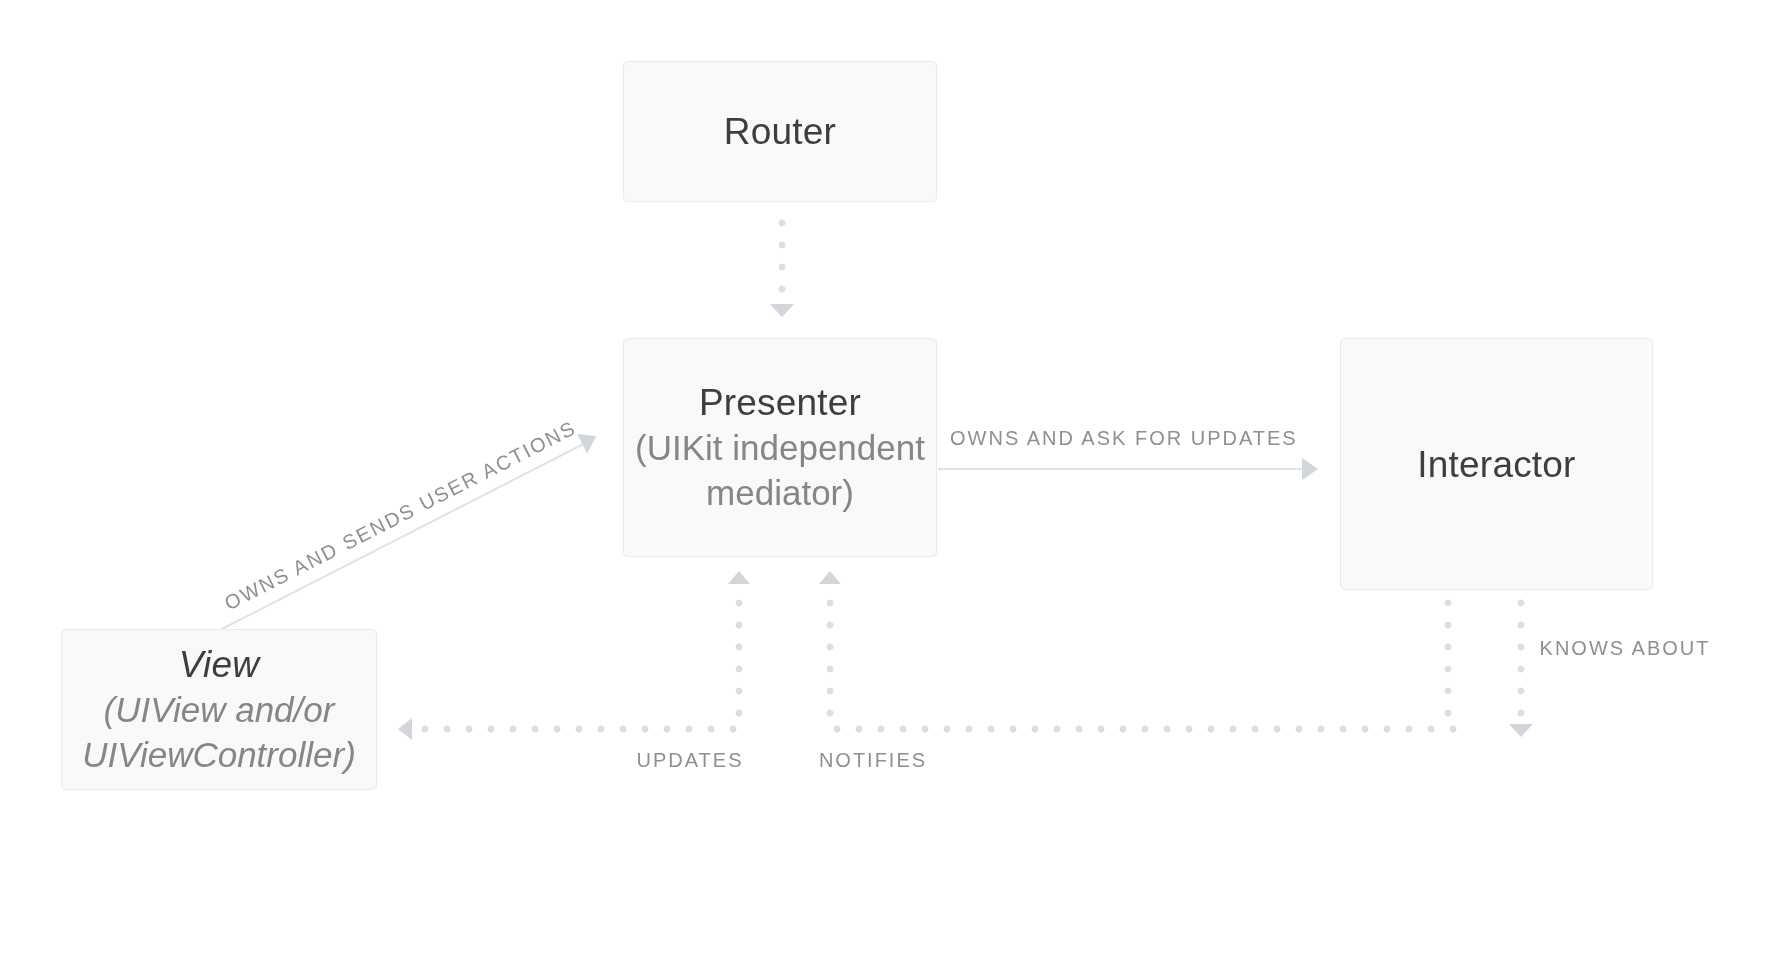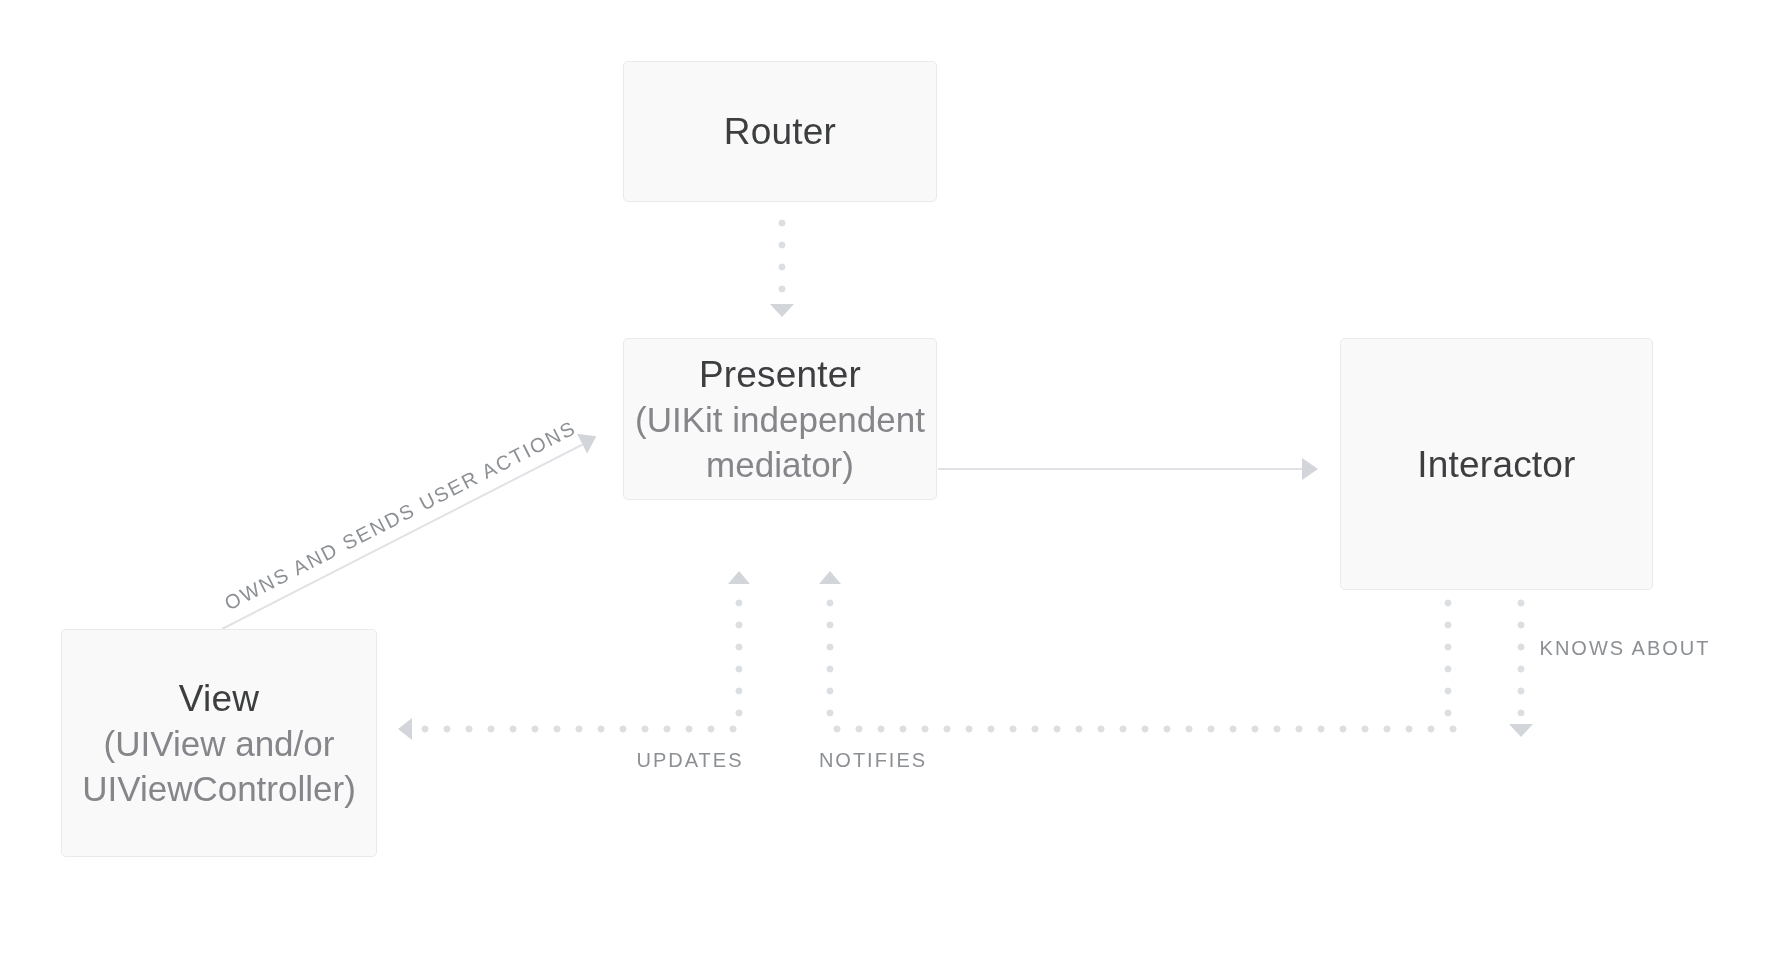--- a/index.html
+++ b/index.html
@@ -44,23 +44,23 @@
     white-space: nowrap;
   }
   .node-sub {
     font-size: 35px;
     line-height: 45px;
     color: var(--subtitle, #85858a);
     white-space: pre-line;
     text-align: center;
   }
   #node-router     { left: 623px;  top: 61px;  width: 314px; height: 141px; }
-  #node-presenter  { left: 623px;  top: 338px; width: 314px; height: 162px; }
+  #node-presenter  { left: 623px;  top: 338px; width: 314px; height: 219px; }
   #node-interactor { left: 1340px; top: 338px; width: 313px; height: 252px; }
-  #node-view       { left: 61px;   top: 629px; width: 316px; height: 228px; }
+  #node-view       { left: 61px;   top: 629px; width: 316px; height: 161px; font-style: italic; }
   #node-entity     { left: 1340px; top: 761px; width: 313px; height: 142px; }
   
   .solid-h {
     position: absolute;
     height: 1.5px;
     background: var(--line, #e0e2e5);
   }
   .dots-h {
     position: absolute;
     height: 8px;
@@ -136,20 +136,21 @@
   <div class="arrow-down" style="left:770px; top:304px;"></div>
 
   <div class="edge-diag">
     <div class="diag-line"></div>
     <div class="arrow-right"></div>
     <div class="edge-label">OWNS AND SENDS USER ACTIONS</div>
   </div>
 
   <div class="solid-h" style="left:938px; top:468px; width:364px;"></div>
   <div class="arrow-right" style="left:1302px; top:458px;"></div>
+  <div class="edge-label" style="left:950px; top:427px; width:340px;">OWNS AND ASK FOR UPDATES</div>
 
   <div class="arrow-up" style="left:728px; top:571px;"></div>
   <div class="dots-v" style="left:735px; top:592px; height:126px;"></div>
   <div class="dots-h" style="left:414px; top:725px; width:330px;"></div>
   <div class="arrow-left" style="left:398px; top:718px;"></div>
   <div class="edge-label" style="left:590px; top:749px; width:200px;">UPDATES</div>
 
   <div class="arrow-up" style="left:819px; top:571px;"></div>
   <div class="dots-v" style="left:826px; top:592px; height:126px;"></div>
   <div class="dots-h" style="left:826px; top:725px; width:632px;"></div>

